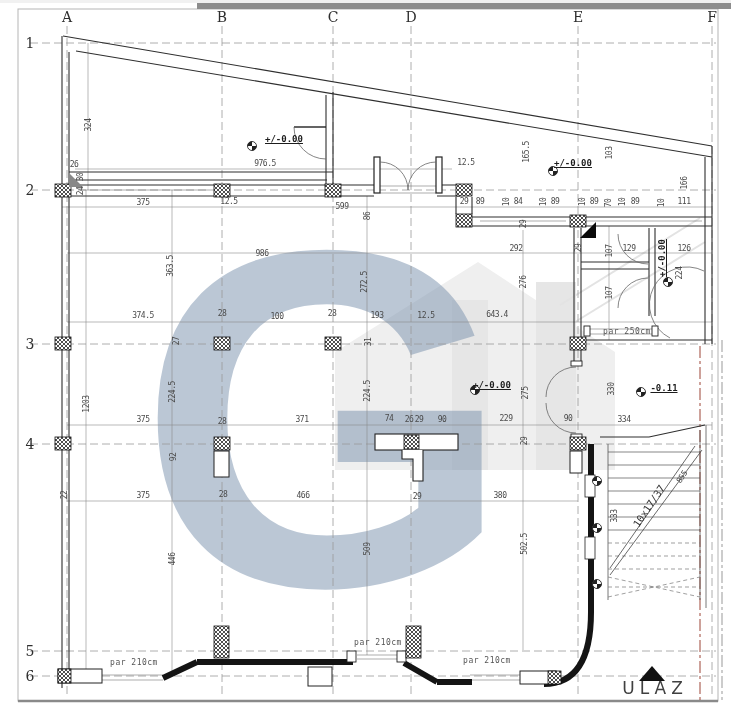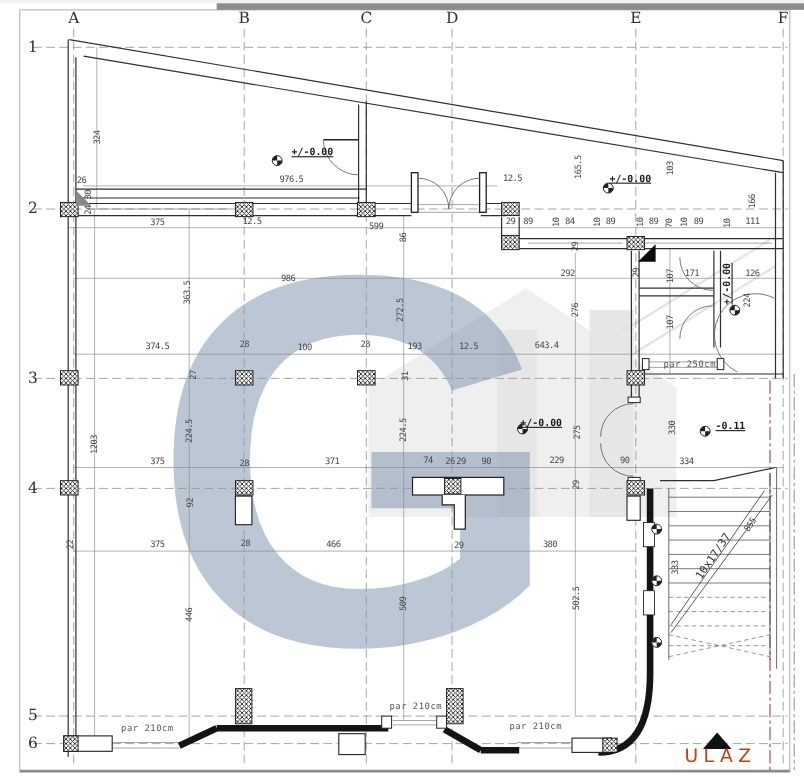--- a/index.html
+++ b/index.html
@@ -12,21 +12,21 @@
   #wm-g{z-index:1;left:138px;top:232px;width:400px;height:400px;
         font-family:"Liberation Sans",sans-serif;font-weight:bold;font-size:480px;
         line-height:0.78;color:rgba(125,148,175,0.52);pointer-events:none;}
   #plan-svg{z-index:2;}
   #labels-layer{z-index:3;}
   .lbl{position:absolute;white-space:nowrap;color:#4a4a4a;
        font-family:"DejaVu Sans Mono",monospace;font-size:8px;letter-spacing:-0.5px;}
   .lbl.level{font-size:9px;color:#1c1c1c;text-decoration:underline;font-weight:bold;letter-spacing:0;}
   .lbl.par{font-size:8px;color:#555;letter-spacing:0.5px;}
   .lbl.stair{font-size:10px;color:#333;letter-spacing:0;}
-  .lbl.ulaz{font-size:17px;color:#c2410c;letter-spacing:5px;font-family:"DejaVu Sans",sans-serif;}
+  .lbl.ulaz{font-size:17px;color:#404040;letter-spacing:5px;font-family:"DejaVu Sans",sans-serif;}
   .grid-letter{position:absolute;transform:translate(-50%,-50%);
        font-family:"DejaVu Serif",serif;font-size:14px;color:#2e2e2e;}
   
   #logo{position:absolute;z-index:4;left:486px;top:604px;width:240px;pointer-events:none;}
   #logo .brand{font-family:"Liberation Sans",sans-serif;font-weight:900;
        font-size:47px;letter-spacing:2px;line-height:1.0;}
   #logo .subtitle{font-family:"Liberation Sans",sans-serif;font-size:13px;
        letter-spacing:11px;margin-top:3px;margin-left:12px;}
   
   #strip-light{position:absolute;z-index:5;left:0;top:0;width:731px;height:3px;background:#f1f1f1;}
@@ -226,21 +226,21 @@
       <span class="lbl dim" style="left: 608px; top: 203px; transform: translate(-50%, -50%) rotate(-90deg);">70</span>
       <span class="lbl dim" style="left: 622px; top: 202px; transform: translate(-50%, -50%) rotate(-90deg);">10</span>
       <span class="lbl dim" style="left: 635px; top: 201px; transform: translate(-50%, -50%);">89</span>
       <span class="lbl dim" style="left: 661px; top: 203px; transform: translate(-50%, -50%) rotate(-90deg);">10</span>
       <span class="lbl dim" style="left: 684px; top: 201px; transform: translate(-50%, -50%);">111</span>
       <span class="lbl dim" style="left: 523px; top: 224px; transform: translate(-50%, -50%) rotate(-90deg);">29</span>
       <span class="lbl dim" style="left: 262px; top: 253px; transform: translate(-50%, -50%);">986</span>
       <span class="lbl dim" style="left: 516px; top: 248px; transform: translate(-50%, -50%);">292</span>
       <span class="lbl dim" style="left: 578px; top: 248px; transform: translate(-50%, -50%) rotate(-90deg);">29</span>
       <span class="lbl dim" style="left: 609px; top: 251px; transform: translate(-50%, -50%) rotate(-90deg);">107</span>
-      <span class="lbl dim" style="left: 629px; top: 248px; transform: translate(-50%, -50%);">171</span>
+      <span class="lbl dim" style="left: 629px; top: 248px; transform: translate(-50%, -50%);">129</span>
       <span class="lbl dim" style="left: 684px; top: 248px; transform: translate(-50%, -50%);">126</span>
       <span class="lbl level" style="left: 662px; top: 258px; transform: translate(-50%, -50%) rotate(-90deg);">+/-0.00</span>
       <span class="lbl dim" style="left: 679px; top: 273px; transform: translate(-50%, -50%) rotate(-90deg);">224</span>
       <span class="lbl dim" style="left: 609px; top: 293px; transform: translate(-50%, -50%) rotate(-90deg);">107</span>
       <span class="lbl dim" style="left: 523px; top: 282px; transform: translate(-50%, -50%) rotate(-90deg);">276</span>
       <span class="lbl dim" style="left: 170px; top: 266px; transform: translate(-50%, -50%) rotate(-90deg);">363.5</span>
       <span class="lbl dim" style="left: 364px; top: 282px; transform: translate(-50%, -50%) rotate(-90deg);">272.5</span>
       <span class="lbl dim" style="left: 143px; top: 315px; transform: translate(-50%, -50%);">374.5</span>
       <span class="lbl dim" style="left: 222px; top: 313px; transform: translate(-50%, -50%);">28</span>
       <span class="lbl dim" style="left: 277px; top: 316px; transform: translate(-50%, -50%);">100</span>

